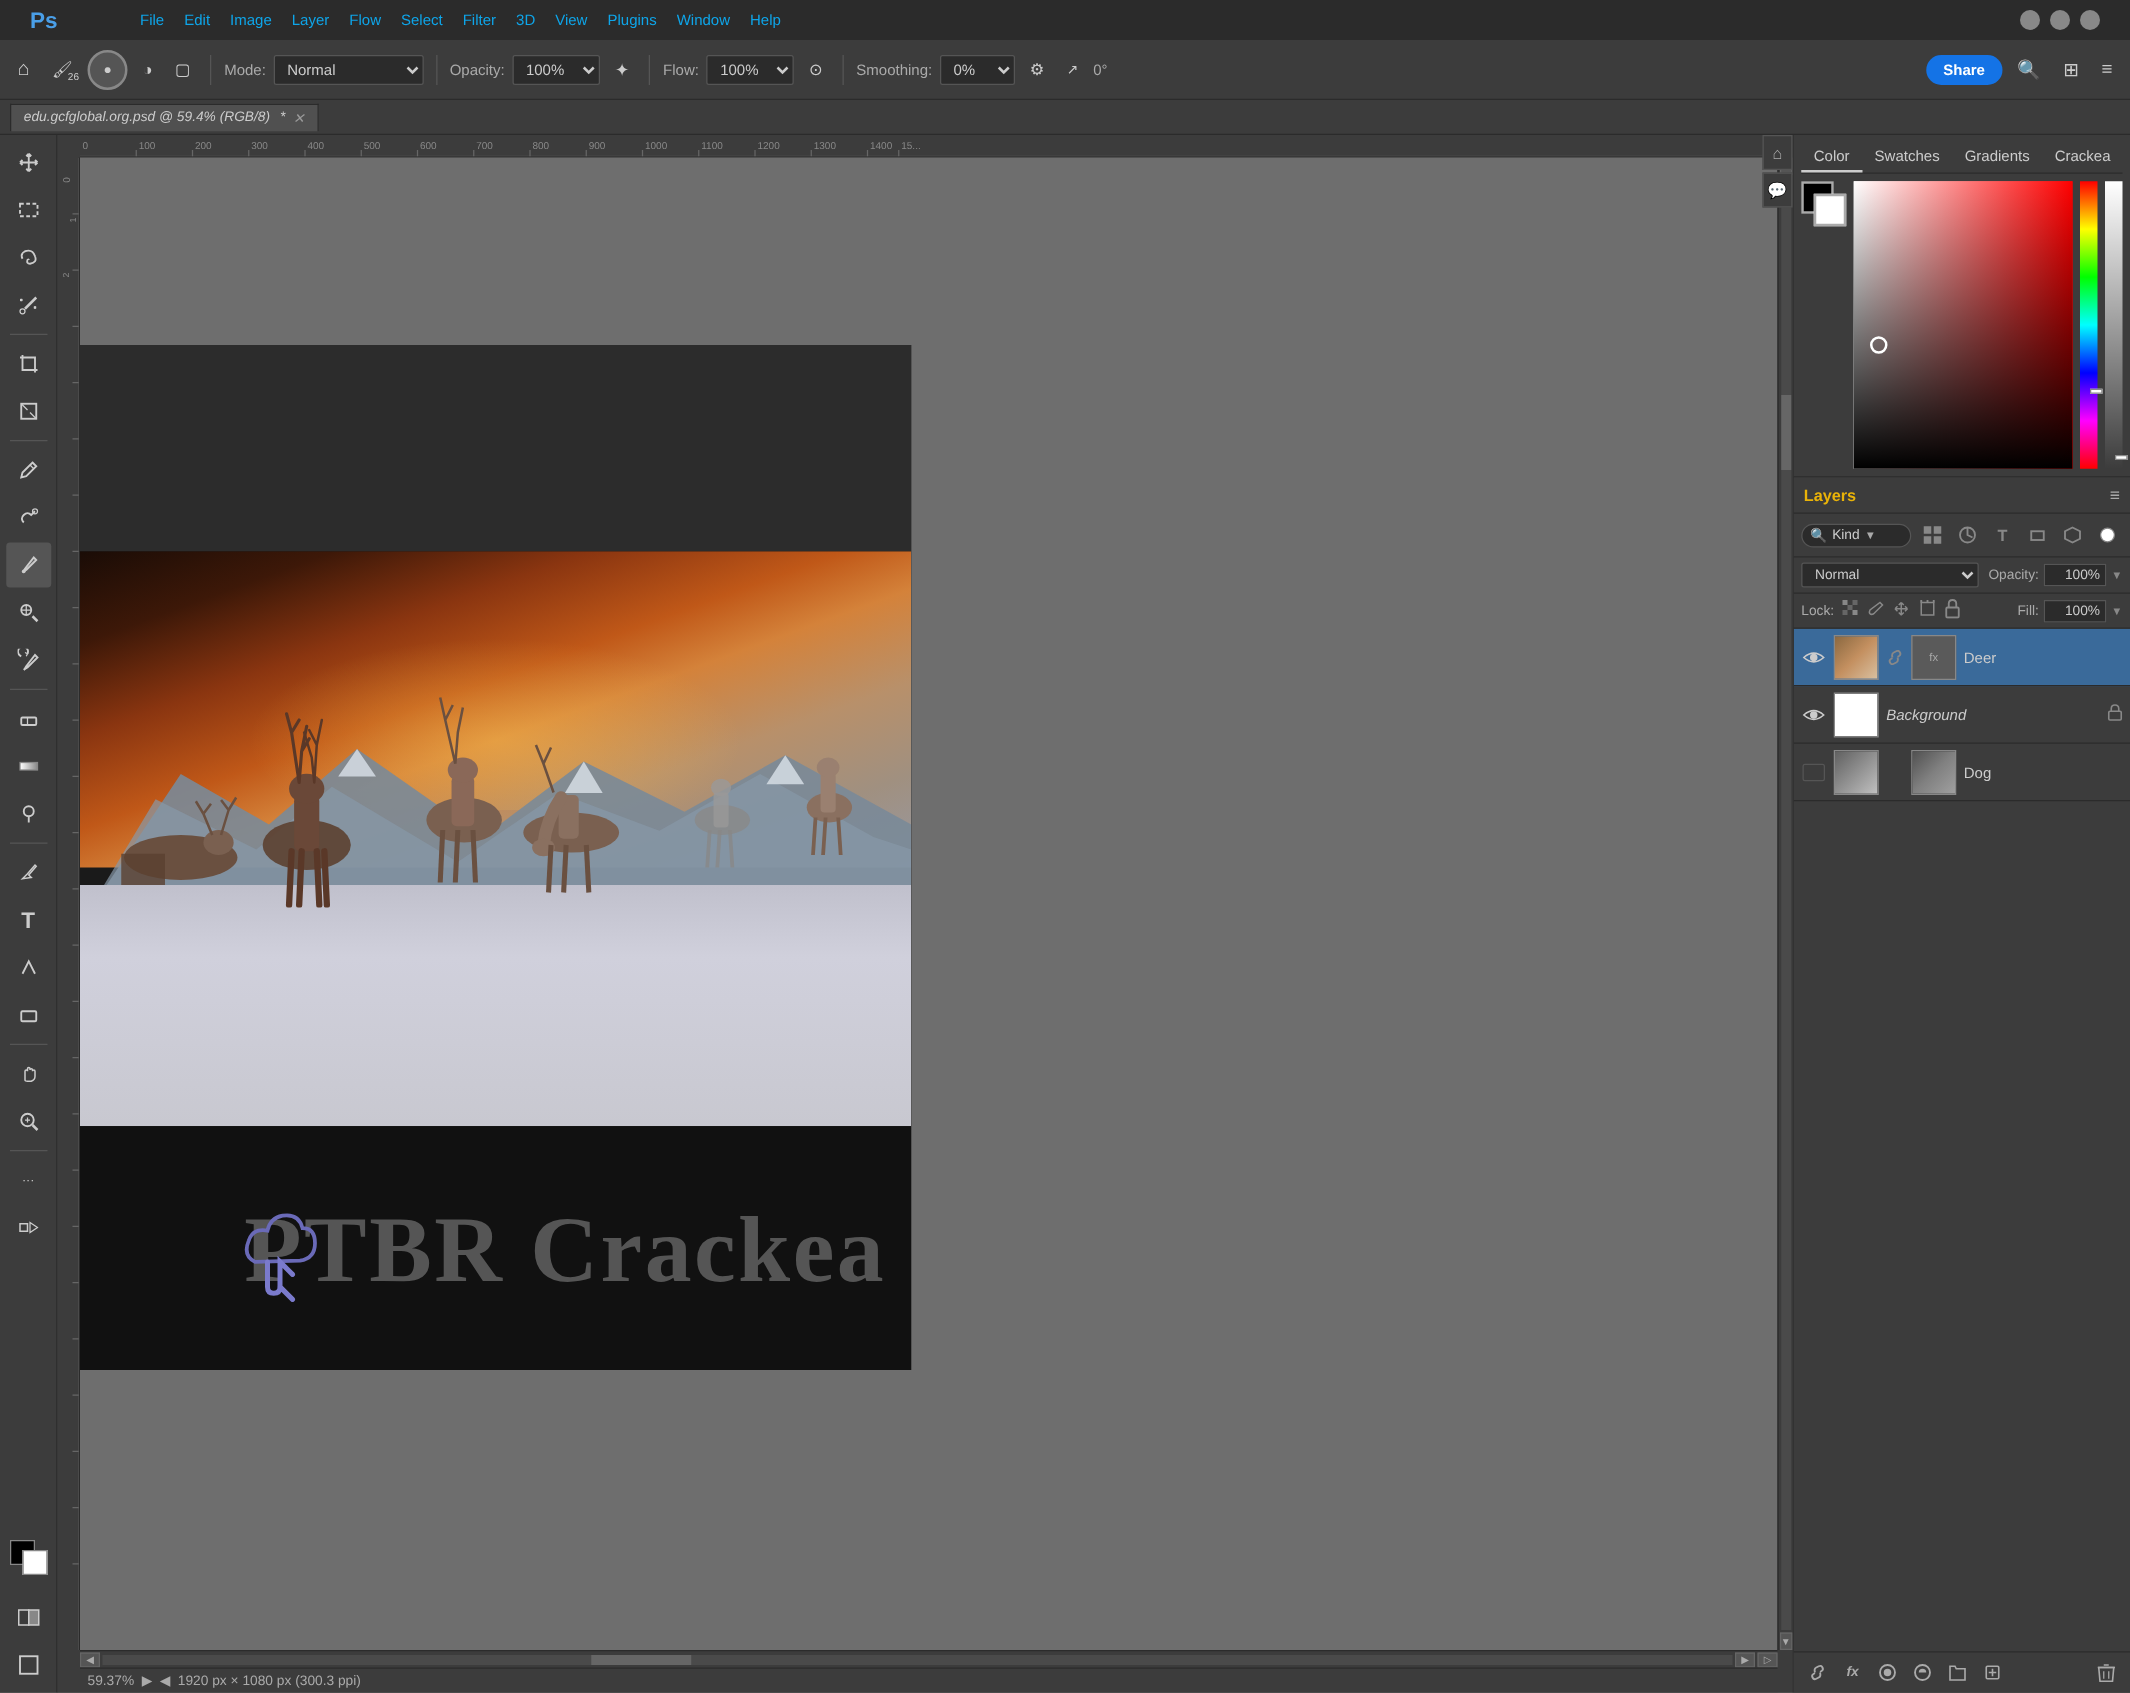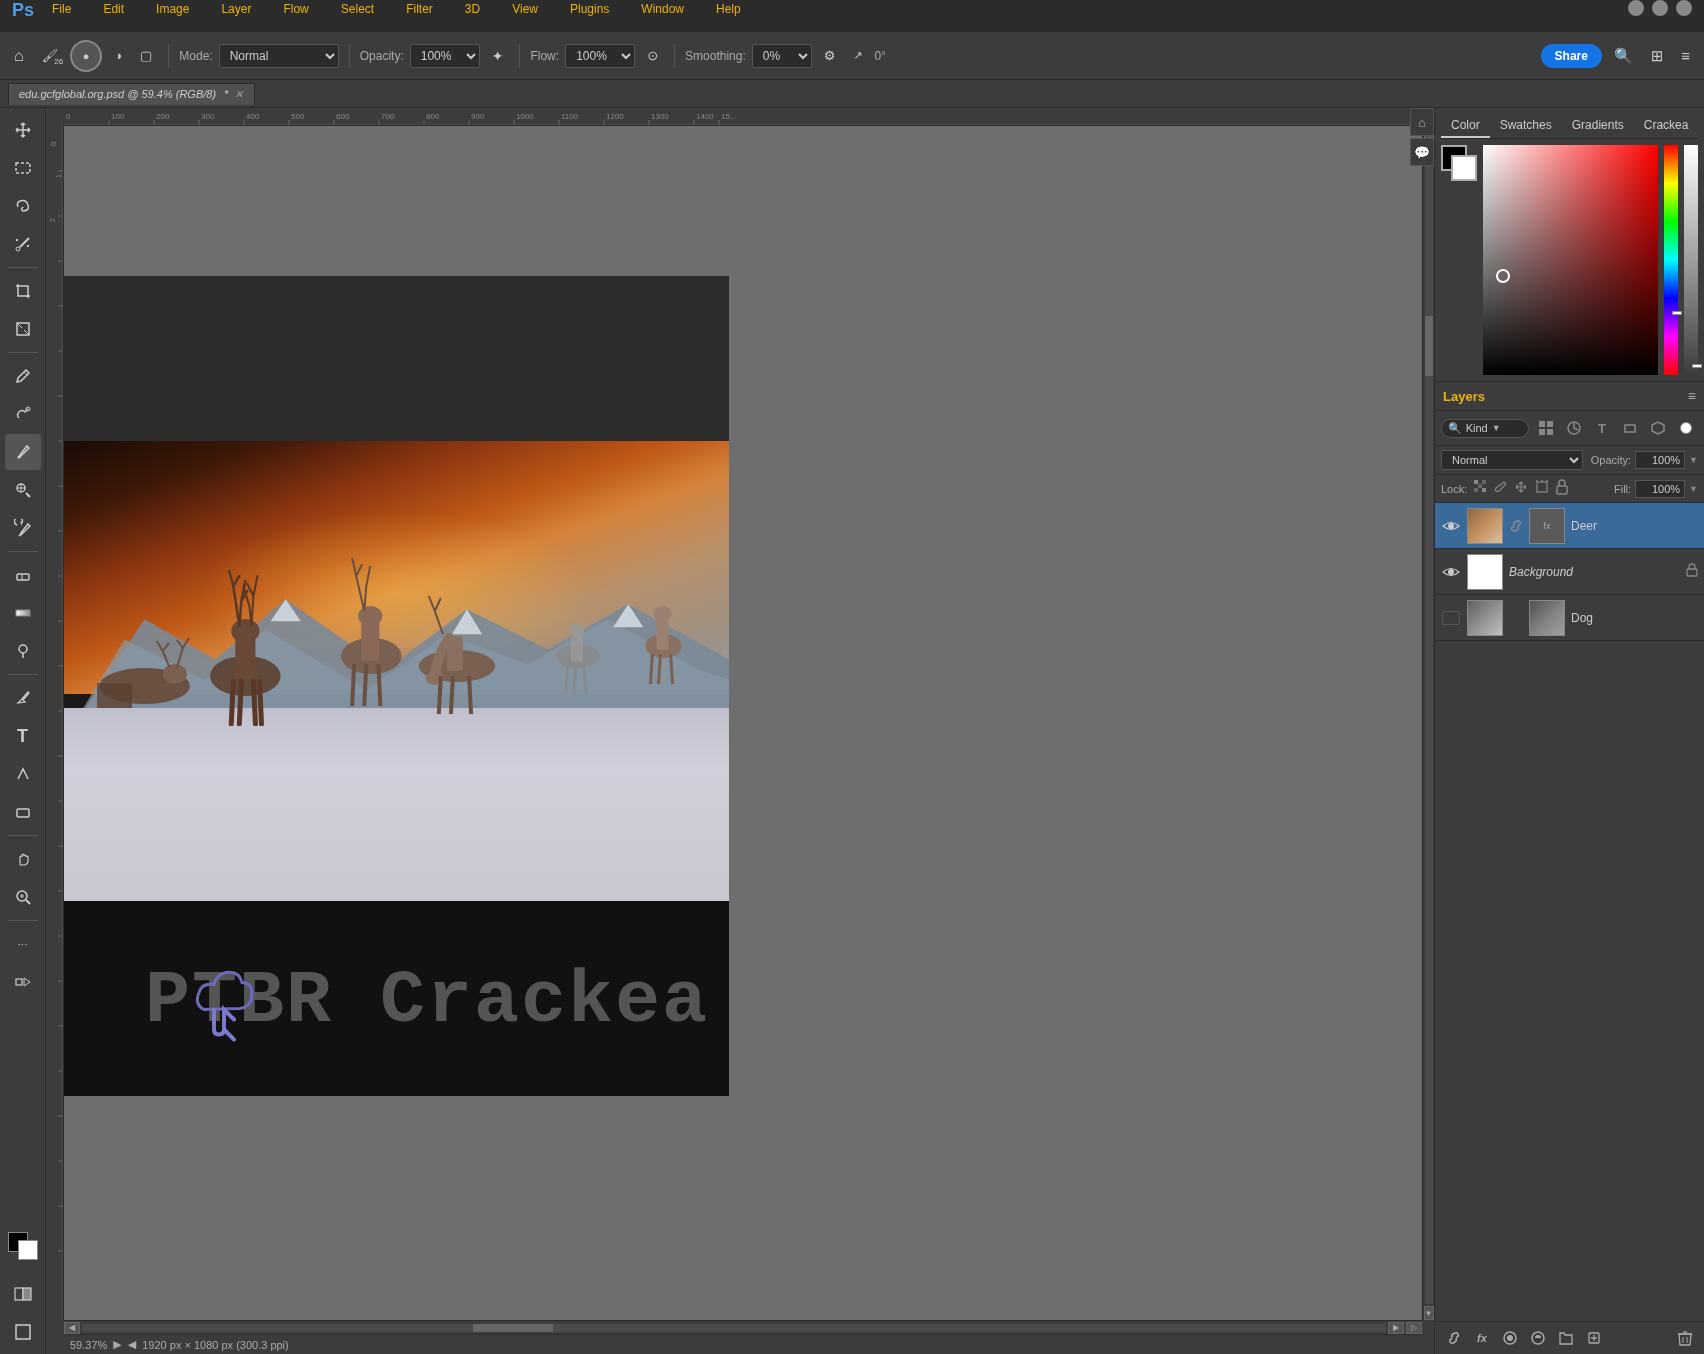--- a/index.html
+++ b/index.html
@@ -3,29 +3,31 @@
   <meta charset="utf-8">
   <style>
     * { box-sizing: border-box; margin: 0; padding: 0; }
     body { background: #3c3c3c; font-family: 'Arial', sans-serif; font-size: 12px; color: #ccc; overflow: hidden; width: 1704px; height: 1354px; }
 
     
     #titlebar {
       background: #2b2b2b;
       height: 32px;
       display: flex;
-      padding: 0 12px;
+      align-items: center;
+      padding: 0 24px;
       gap: 8px;
     }
     #titlebar .menu-items {
       display: flex;
-      gap: 24px;
+      gap: 8px;
       font-size: 12px;
-      color: #eab308;
+      color: #0ea5e9;
       flex: 1;
+      margin-left: 48px;
     }
     #titlebar .menu-item {
       cursor: pointer;
       padding: 2px 4px;
     }
     .titlebar-controls {
       display: flex;
       gap: 8px;
     }
     .titlebar-btn {
@@ -958,21 +960,21 @@
         </div>
 
         <div style="width:665px;height:200px;background:#111;position:relative;overflow:hidden;display:flex;align-items:center;justify-content:flex-end;padding-right:20px;">
 
           <div style="position:absolute;left:120px;top:50%;transform:translateY(-50%);">
             <svg width="80" height="90" viewBox="0 0 80 90">
               <path d="M20 55 Q10 50 15 38 Q18 28 30 30 Q32 20 42 18 Q55 16 58 28 Q68 28 68 40 Q68 52 56 54 Z" fill="none" stroke="#6a6ab8" stroke-width="3"></path>
               <path d="M30 55 L30 75 Q30 80 35 80 Q40 80 40 75 L40 55 L50 65 M40 75 L50 85" stroke="#7a7acc" stroke-width="4" fill="none" stroke-linecap="round"></path>
             </svg>
           </div>
-          <span style="font-size:75px;font-weight:900;color:#555;font-family:Liberation Mono, monospace;letter-spacing:2px;white-space:nowrap;">PTBR Crackea</span>
+          <span style="font-size:75px;font-weight:900;color:#555;font-family:Liberation Serif, serif;letter-spacing:2px;white-space:nowrap;">PTBR Crackea</span>
         </div>
       </div>
     </div>
 
     <div style="position:absolute;bottom:20px;left:18px;right:12px;height:14px;background:#3c3c3c;border-top:1px solid #2b2b2b;display:flex;align-items:center;">
       <div style="width:16px;height:12px;background:#555;border:1px solid #666;cursor:pointer;display:flex;align-items:center;justify-content:center;font-size:8px;color:#aaa;">◀</div>
       <div style="flex:1;height:8px;background:#4a4a4a;margin:0 2px;position:relative;">
         <div style="width:80px;height:100%;background:#666;position:absolute;left:30%;"></div>
       </div>
       <div style="width:16px;height:12px;background:#555;border:1px solid #666;cursor:pointer;display:flex;align-items:center;justify-content:center;font-size:8px;color:#aaa;">▶</div>

